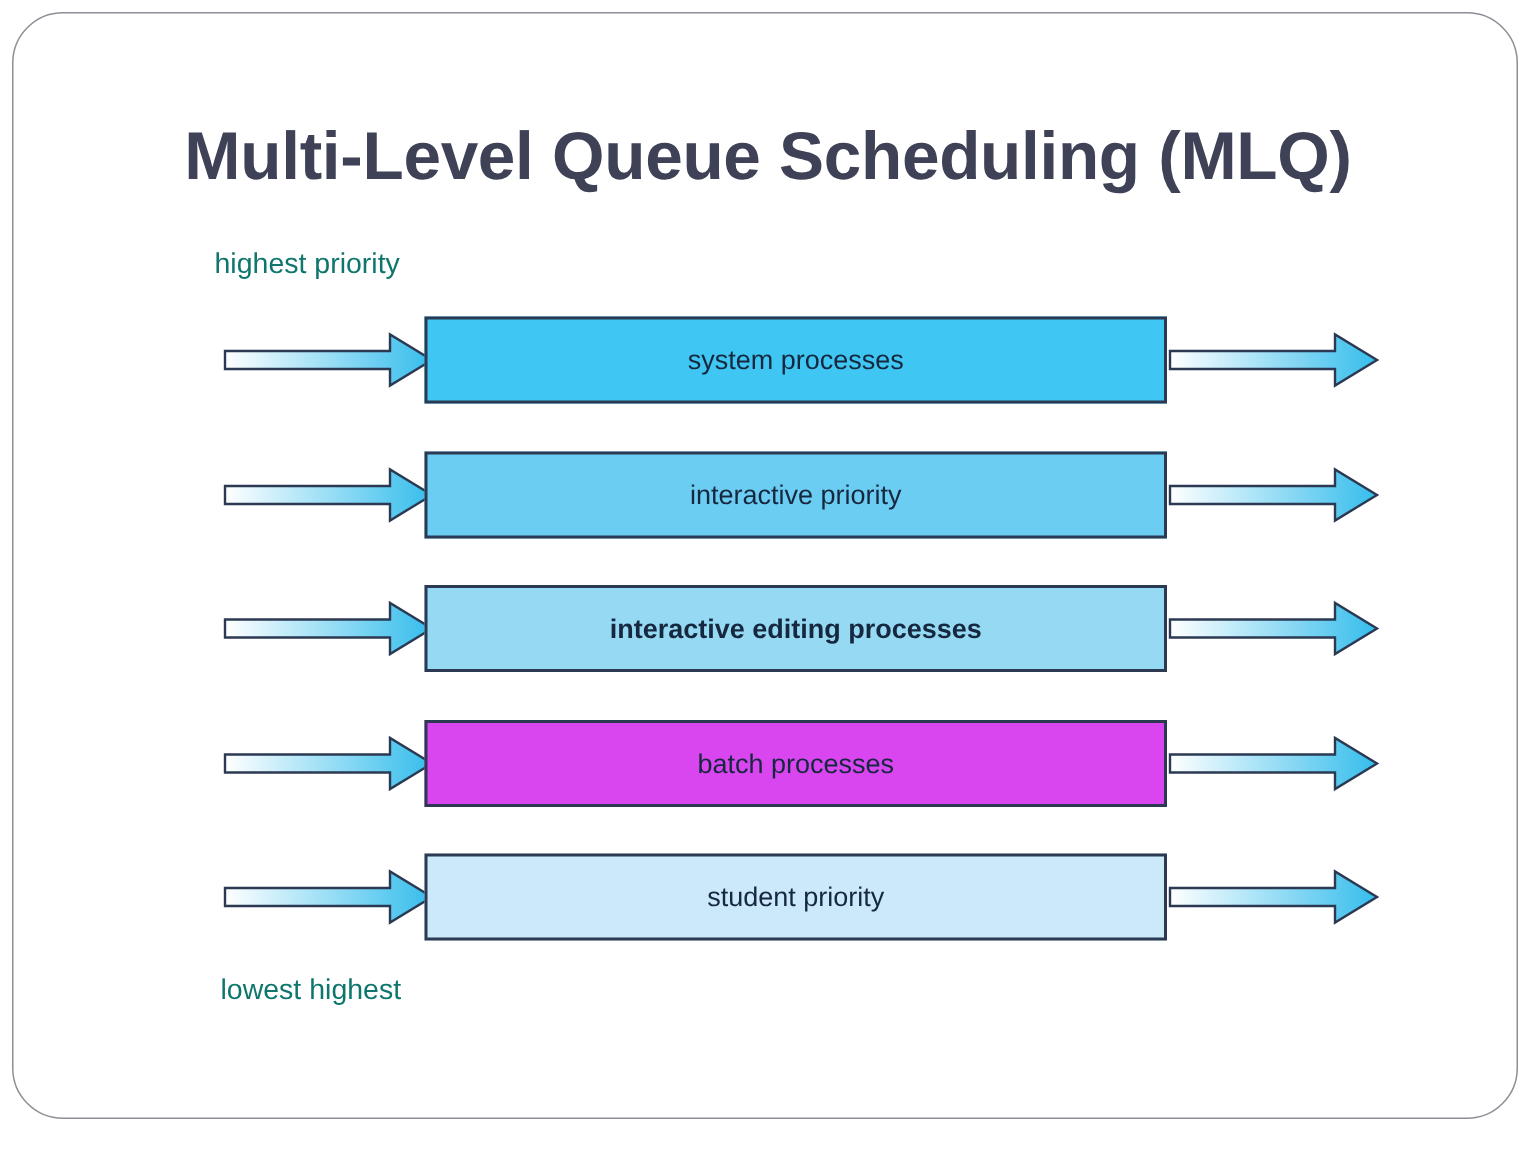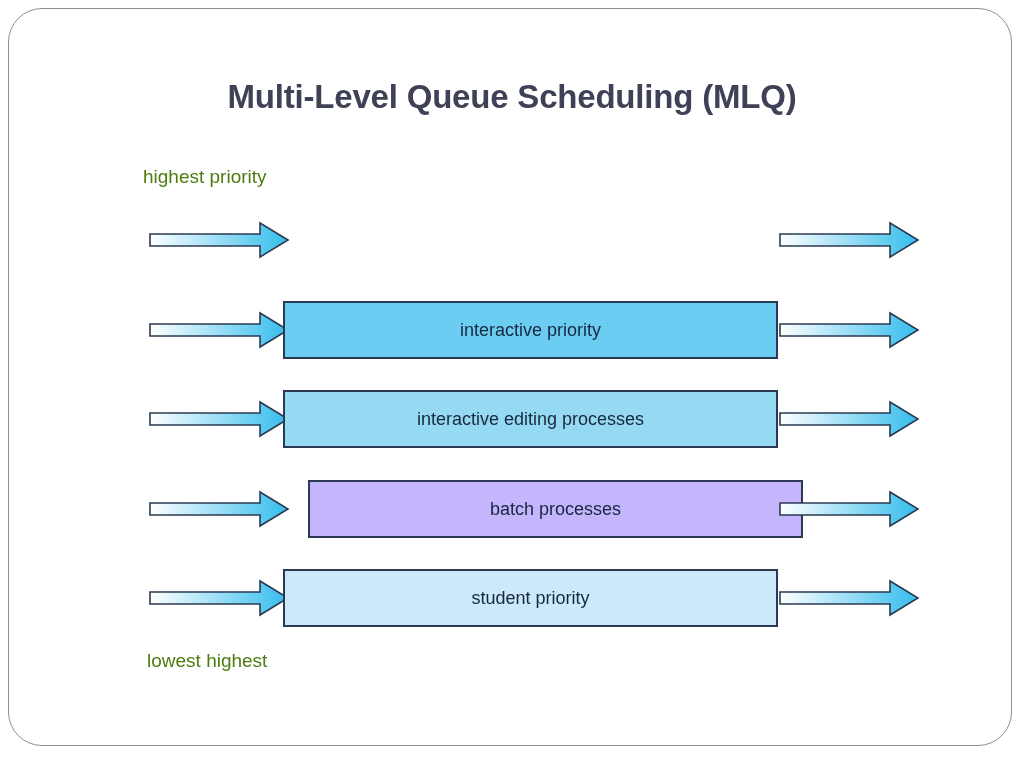--- a/index.html
+++ b/index.html
@@ -34,32 +34,32 @@
     background: transparent;
     pointer-events: none;
   }
 
   #slide-title {
     position: absolute;
     left: 0;
     top: 78px;
     width: 1024px;
     text-align: center;
-    font-size: 33px;
+    font-size: 45px;
     font-weight: bold;
     letter-spacing: -0.2px;
     color: #3f4257;
     font-family: "Liberation Sans", sans-serif;
     white-space: nowrap;
   }
 
   .priority-label {
     position: absolute;
     font-size: 19px;
-    color: #4d7c0f;
+    color: #0f766e;
     font-family: "Liberation Sans", sans-serif;
     white-space: nowrap;
   }
   #label-highest { left: 143px; top: 166px; }
   #label-lowest  { left: 147px; top: 650px; }
 
   
   #queue-diagram {
     position: absolute;
     left: 0;
@@ -128,20 +128,23 @@
       <div class="queue-row" style="top: 211px;">
         <svg class="arrow-svg arrow-in" viewBox="0 0 142 58" preserveAspectRatio="none">
           <defs>
             <linearGradient id="arrowgrad0" x1="0" y1="0" x2="1" y2="0">
               <stop offset="0%" stop-color="#ffffff"></stop>
               <stop offset="100%" stop-color="#35bdec"></stop>
             </linearGradient>
           </defs>
           <path d="M 2 23 L 112 23 L 112 12 L 140 29 L 112 46 L 112 35 L 2 35 Z" fill="url(#arrowgrad0)" stroke="#2b3a52" stroke-width="1.6" stroke-linejoin="miter"></path>
         </svg>
+        <div class="queue-box" style="background: rgb(63, 198, 242); border-color: rgb(43, 58, 82);">
+          <span class="queue-box-label" style="color: rgb(22, 40, 63);">system processes</span>
+        </div>
         <svg class="arrow-svg arrow-out" viewBox="0 0 142 58" preserveAspectRatio="none">
           <defs>
             <linearGradient id="arrowgrad1" x1="0" y1="0" x2="1" y2="0">
               <stop offset="0%" stop-color="#ffffff"></stop>
               <stop offset="100%" stop-color="#35bdec"></stop>
             </linearGradient>
           </defs>
           <path d="M 2 23 L 112 23 L 112 12 L 140 29 L 112 46 L 112 35 L 2 35 Z" fill="url(#arrowgrad1)" stroke="#2b3a52" stroke-width="1.6" stroke-linejoin="miter"></path>
         </svg>
       </div>
@@ -161,21 +164,21 @@
         <svg class="arrow-svg arrow-out" viewBox="0 0 142 58" preserveAspectRatio="none">
           <defs>
             <linearGradient id="arrowgrad3" x1="0" y1="0" x2="1" y2="0">
               <stop offset="0%" stop-color="#ffffff"></stop>
               <stop offset="100%" stop-color="#35bdec"></stop>
             </linearGradient>
           </defs>
           <path d="M 2 23 L 112 23 L 112 12 L 140 29 L 112 46 L 112 35 L 2 35 Z" fill="url(#arrowgrad3)" stroke="#2b3a52" stroke-width="1.6" stroke-linejoin="miter"></path>
         </svg>
       </div>
-      <div class="queue-row" style="top: 390px;">
+      <div class="queue-row" style="top: 390px; font-weight: bold;">
         <svg class="arrow-svg arrow-in" viewBox="0 0 142 58" preserveAspectRatio="none">
           <defs>
             <linearGradient id="arrowgrad4" x1="0" y1="0" x2="1" y2="0">
               <stop offset="0%" stop-color="#ffffff"></stop>
               <stop offset="100%" stop-color="#35bdec"></stop>
             </linearGradient>
           </defs>
           <path d="M 2 23 L 112 23 L 112 12 L 140 29 L 112 46 L 112 35 L 2 35 Z" fill="url(#arrowgrad4)" stroke="#2b3a52" stroke-width="1.6" stroke-linejoin="miter"></path>
         </svg>
         <div class="queue-box" style="background: rgb(149, 217, 243); border-color: rgb(43, 58, 82);">
@@ -194,21 +197,21 @@
       <div class="queue-row" style="top: 480px;">
         <svg class="arrow-svg arrow-in" viewBox="0 0 142 58" preserveAspectRatio="none">
           <defs>
             <linearGradient id="arrowgrad6" x1="0" y1="0" x2="1" y2="0">
               <stop offset="0%" stop-color="#ffffff"></stop>
               <stop offset="100%" stop-color="#35bdec"></stop>
             </linearGradient>
           </defs>
           <path d="M 2 23 L 112 23 L 112 12 L 140 29 L 112 46 L 112 35 L 2 35 Z" fill="url(#arrowgrad6)" stroke="#2b3a52" stroke-width="1.6" stroke-linejoin="miter"></path>
         </svg>
-        <div class="queue-box" style="background: #c4b5fd; border-color: rgb(43, 58, 82); margin-left: 25px;">
+        <div class="queue-box" style="background: #d946ef; border-color: rgb(43, 58, 82);">
           <span class="queue-box-label" style="color: rgb(22, 40, 63);">batch processes</span>
         </div>
         <svg class="arrow-svg arrow-out" viewBox="0 0 142 58" preserveAspectRatio="none">
           <defs>
             <linearGradient id="arrowgrad7" x1="0" y1="0" x2="1" y2="0">
               <stop offset="0%" stop-color="#ffffff"></stop>
               <stop offset="100%" stop-color="#35bdec"></stop>
             </linearGradient>
           </defs>
           <path d="M 2 23 L 112 23 L 112 12 L 140 29 L 112 46 L 112 35 L 2 35 Z" fill="url(#arrowgrad7)" stroke="#2b3a52" stroke-width="1.6" stroke-linejoin="miter"></path>

